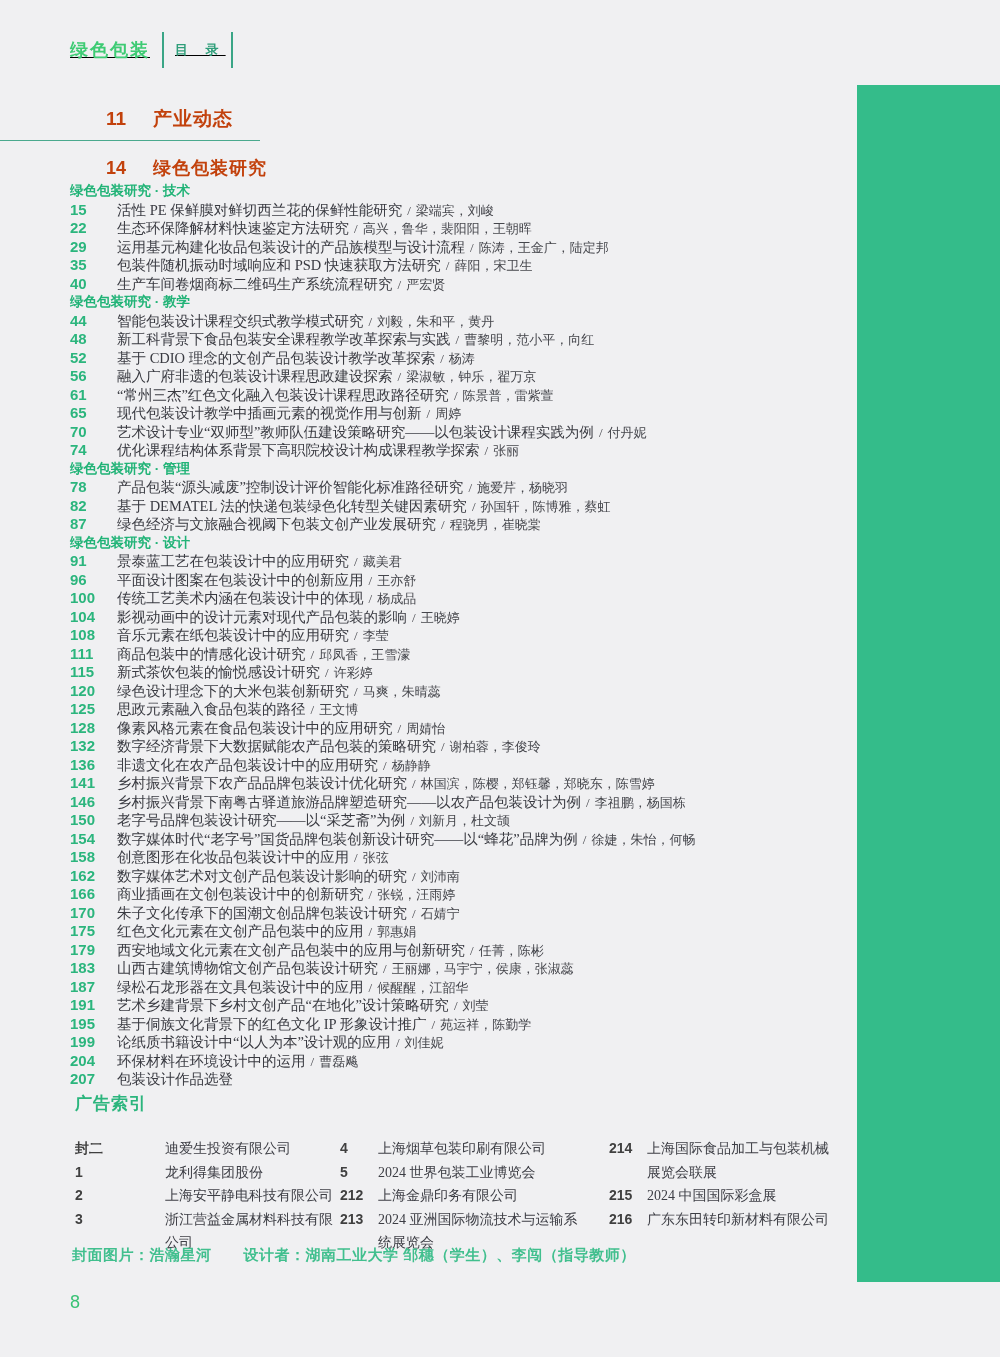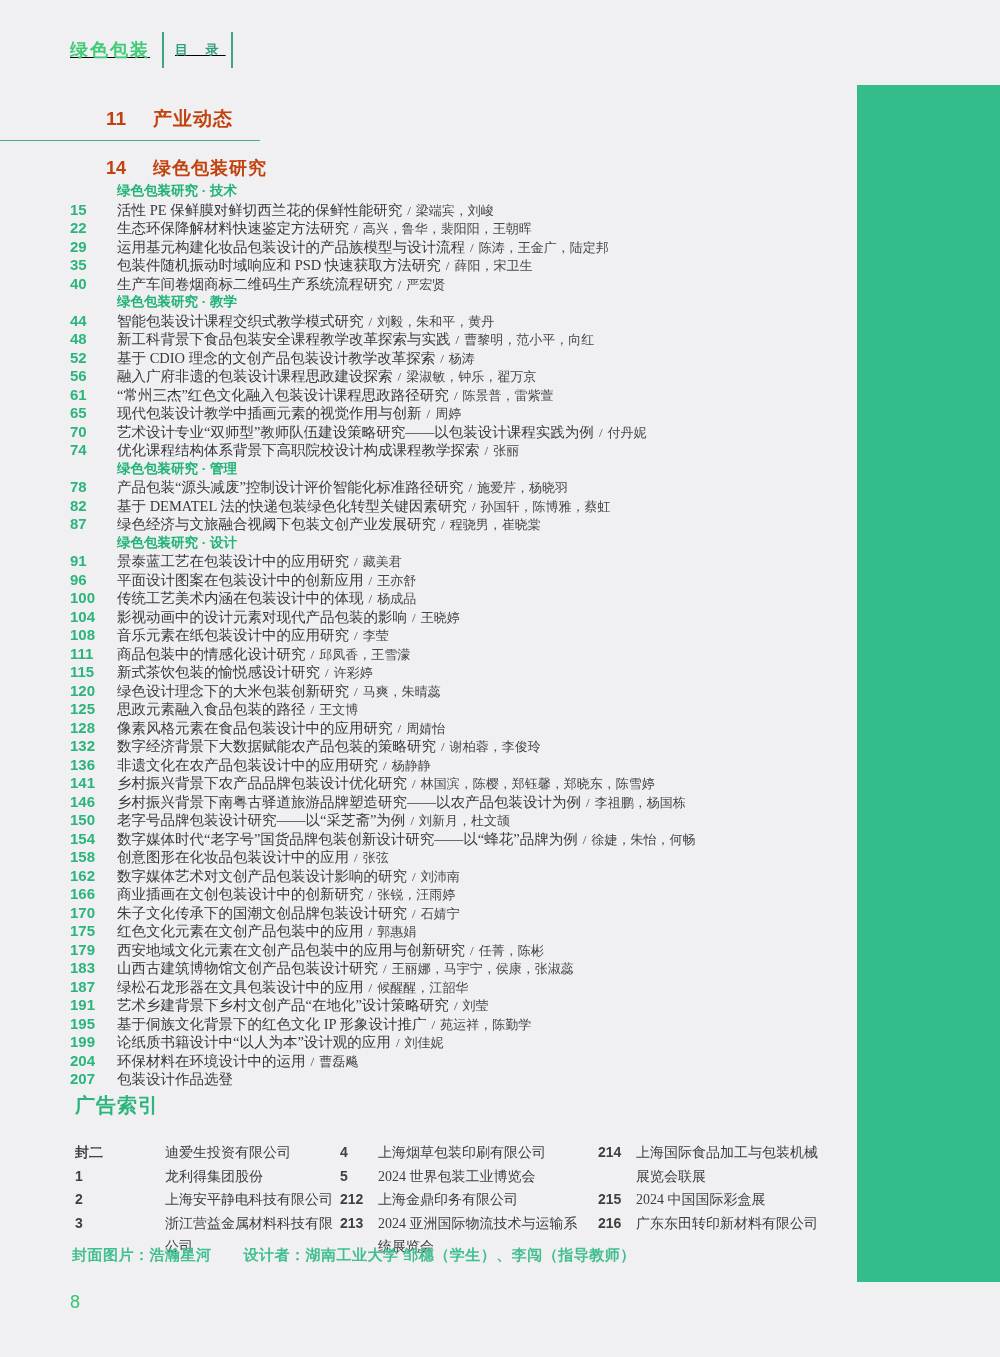--- a/index.html
+++ b/index.html
@@ -23,32 +23,32 @@
   .toc{position:absolute;left:70px;top:106px;width:790px;}
   .toc-section{display:flex;align-items:center;white-space:nowrap;color:#c2410c;font-weight:bold;margin-left:36px;}
   .toc-section .num{flex:none;width:47px;font-size:19px;}
   .toc-section .sec-title{font-size:19px;letter-spacing:1px;}
   .sec-research{margin-top:15px;}
   .sec-research .num,.sec-research .sec-title{font-size:18px;}
   .h-divider{height:1px;background:#4aa98e;width:260px;margin:8px 0 0 -70px;}
   .toc-entries{margin-top:2px;}
   .toc-row{display:flex;align-items:baseline;height:18.5px;line-height:18.5px;white-space:nowrap;}
   .toc-row .num{flex:none;width:47px;font-size:15px;font-weight:600;color:#2bb57d;}
-  .toc-row .sub-label{margin-left:47px;font-size:13.5px;font-weight:bold;color:#21b377;}
+  .toc-row .sub-label{font-size:13.5px;font-weight:bold;color:#21b377;}
   .toc-row .title{font-family:"Liberation Serif","DejaVu Serif",serif;font-size:14.5px;color:#393a41;}
   .toc-row .sep{margin:0 5px;font-family:"Liberation Serif","DejaVu Serif",serif;font-size:13px;color:#45464c;}
   .toc-row .authors{font-family:"Liberation Serif","DejaVu Serif",serif;font-size:13px;color:#45464c;}
   
   .ads{position:absolute;left:75px;top:1092px;width:780px;}
-  .ads-title{font-size:20px;font-weight:bold;color:#2bb57d;letter-spacing:1px;}
+  .ads-title{font-size:17px;font-weight:bold;color:#2bb57d;letter-spacing:1px;}
   .ads-grid{display:flex;margin-top:22px;}
   .ad-col{display:flex;flex-direction:column;}
   .ad-col1{width:265px;}
   .ad-col2{width:258px;}
-  .ad-col3{width:250px;}
+  .ad-col3{width:250px;align-items:center;}
   .ad-row{display:flex;align-items:baseline;line-height:23.5px;}
   .ad-num{flex:none;font-size:14px;font-weight:600;color:#404040;}
   .ad-col1 .ad-num{width:90px;}
   .ad-col2 .ad-num,.ad-col3 .ad-num{width:38px;}
   .ad-name{font-family:"Liberation Serif","DejaVu Serif",serif;font-size:14px;color:#3c3d44;}
   .ad-col2 .ad-name{width:212px;}
   .ad-col3 .ad-name{width:190px;}
   
   .credits{position:absolute;left:72px;top:1246px;display:flex;gap:32px;
     font-size:15px;font-weight:bold;color:#41bf8e;letter-spacing:0.5px;}

